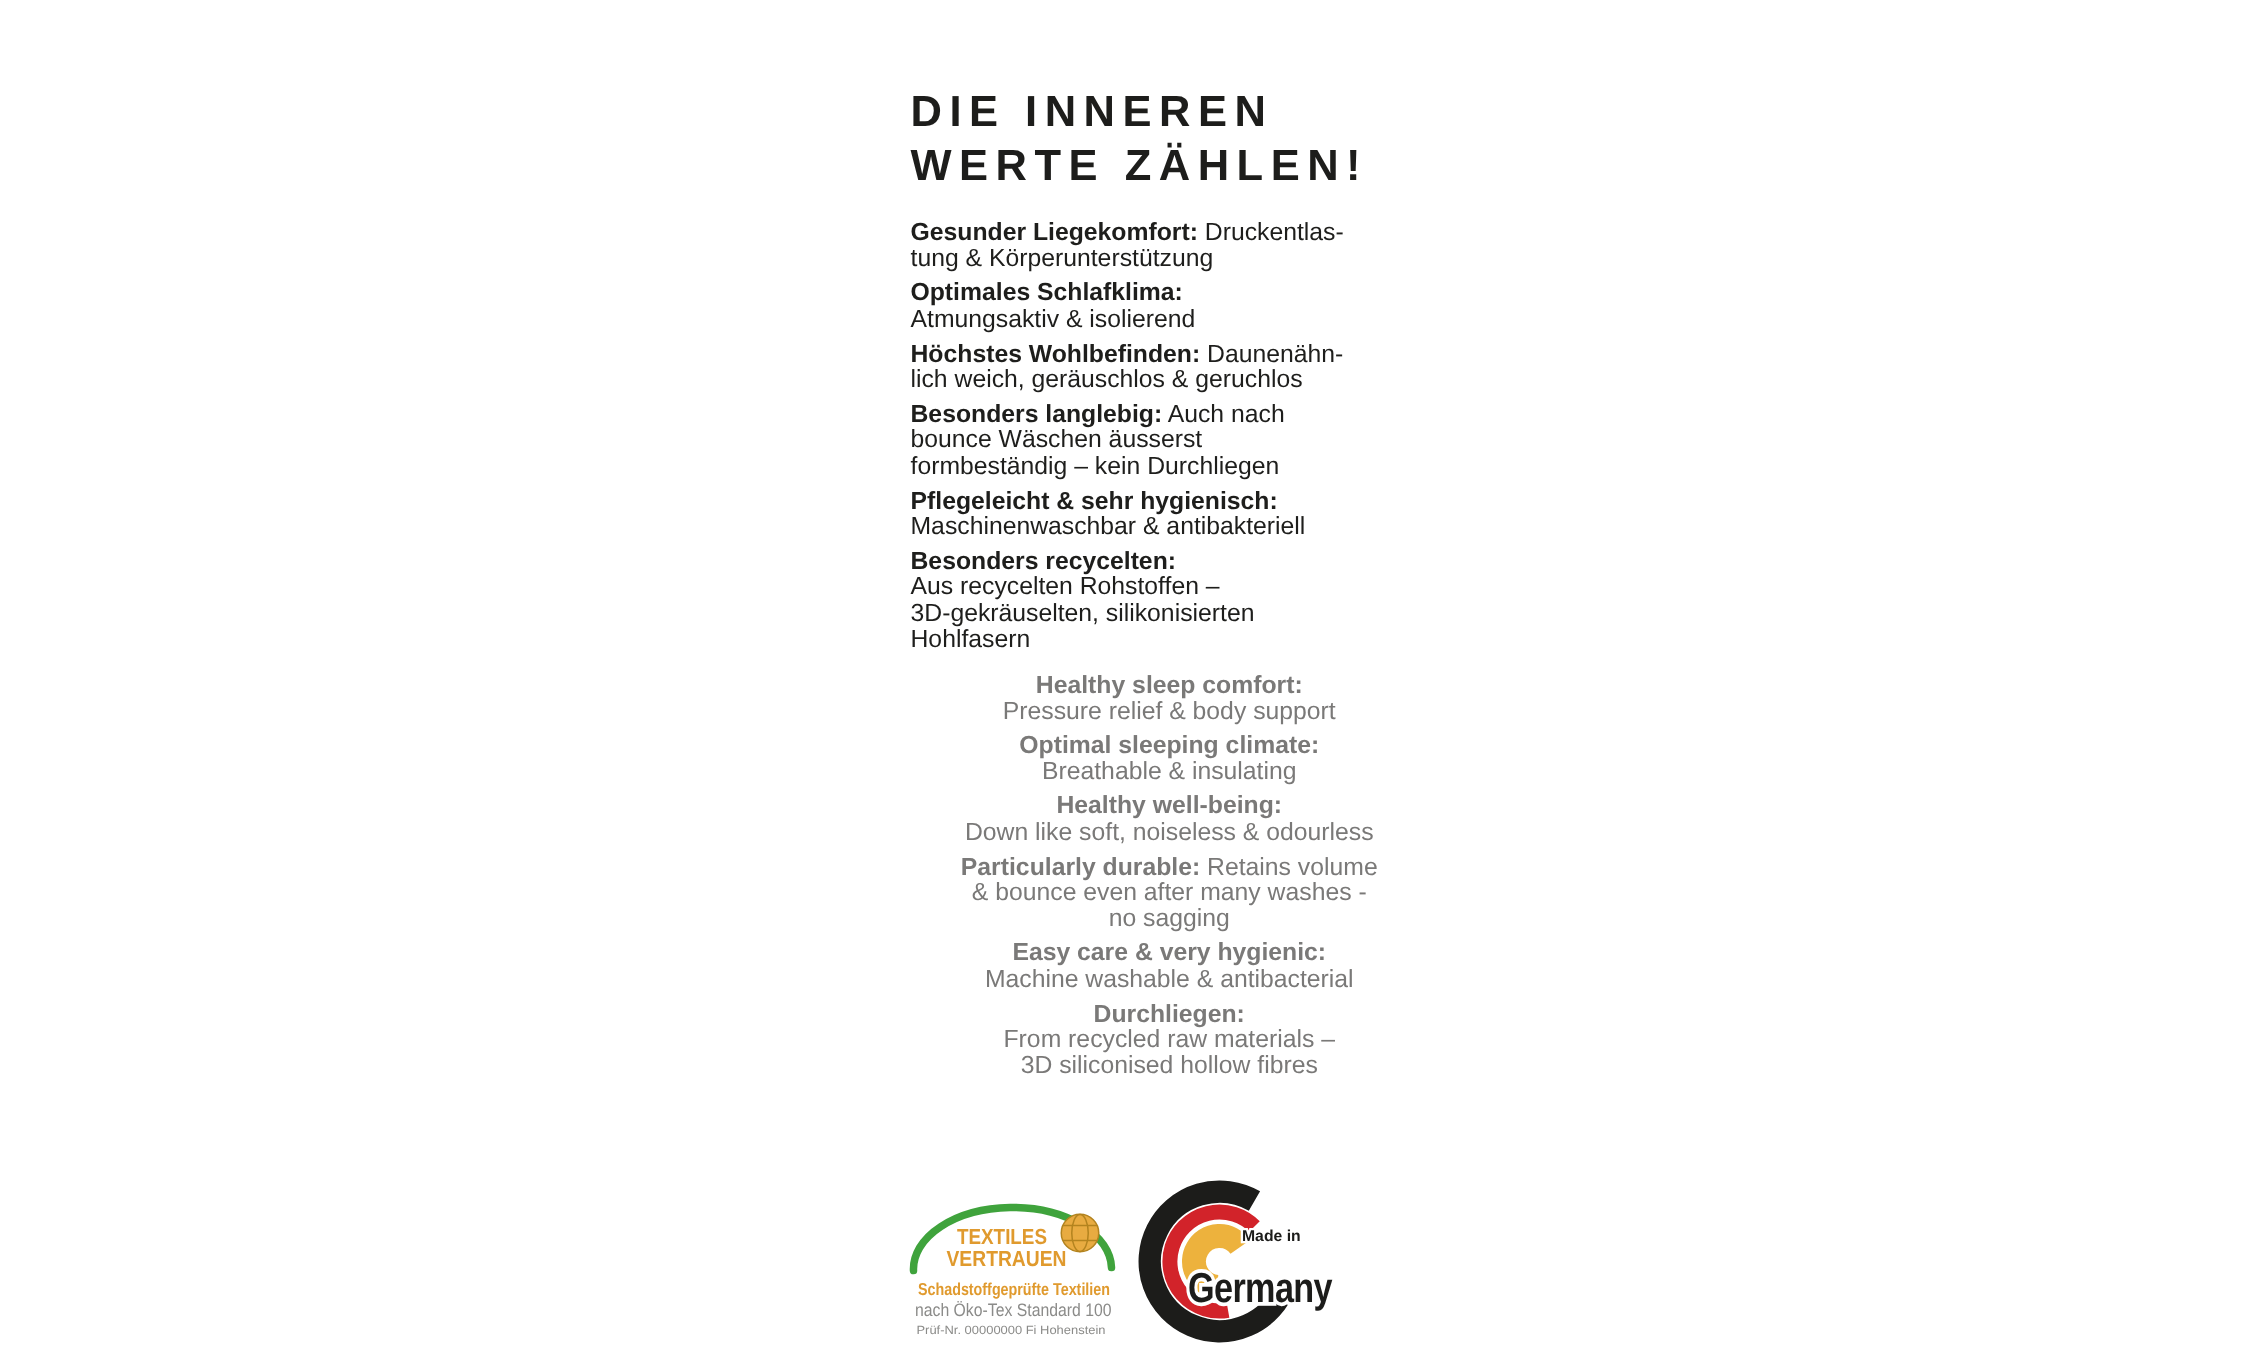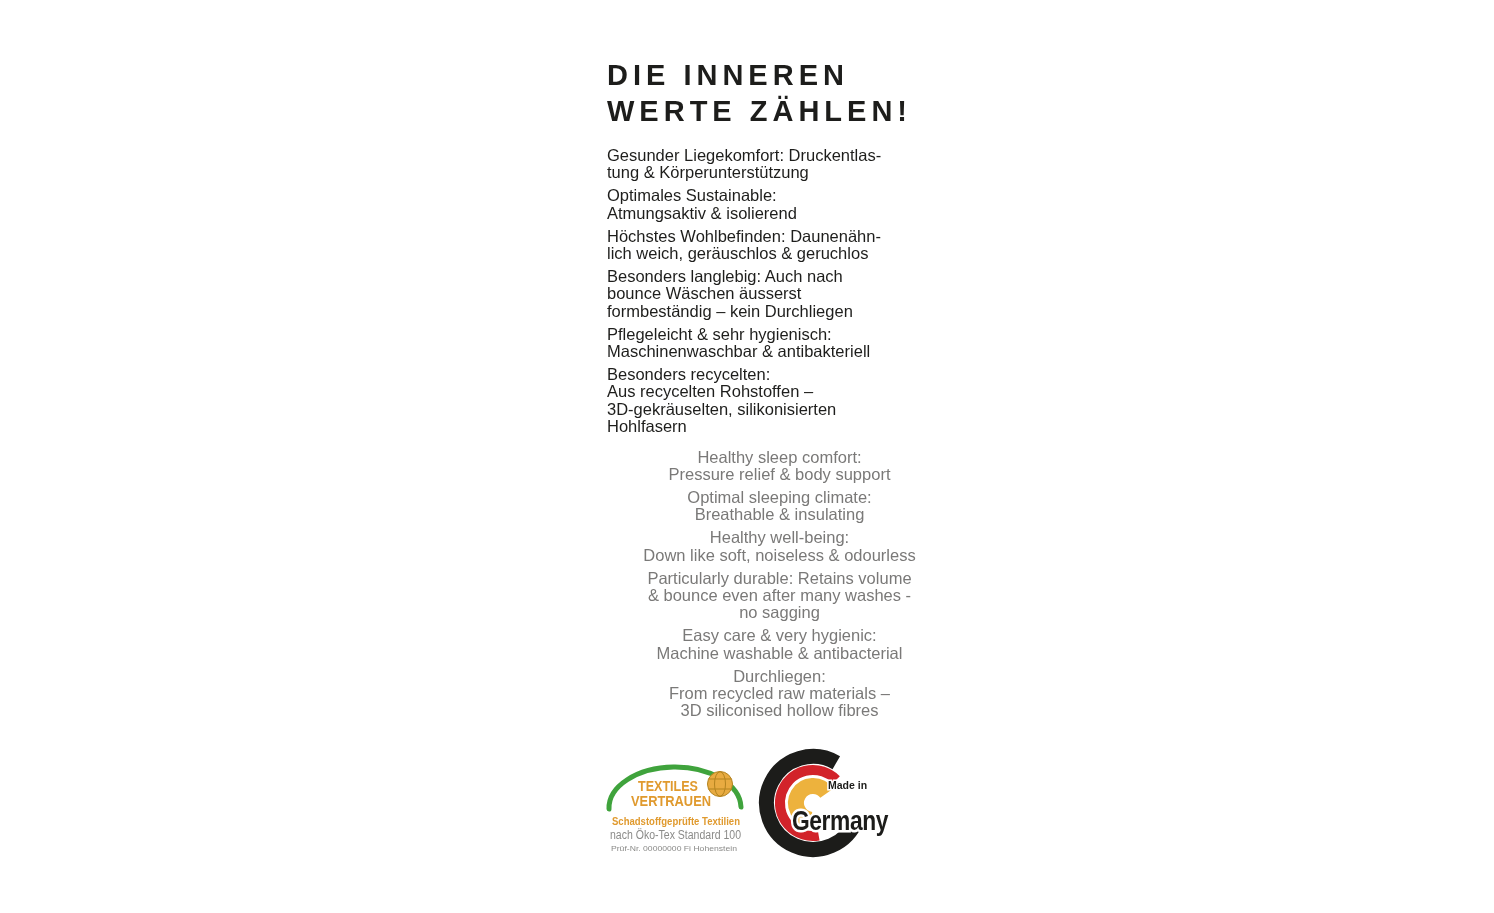--- a/index.html
+++ b/index.html
@@ -38,26 +38,26 @@
   }
   .features { margin-top: 18px; }
   .features.en { margin-top: 13px; }
   .feat {
     margin: 0 0 5.5px 0;
     font-size: 16.5px;
     line-height: 17.4px;
     white-space: pre-line;
     color: #1e1e1c;
   }
-  .feat .feat-label { font-weight: 400; }
+  .feat .feat-label { font-weight: 700; }
   .features.en .feat { color: #7a7978; text-align: center; }
   .badges {
     position: absolute;
     left: 604px;
-    top: 748px;
+    top: 786px;
     width: 300px;
     height: 120px;
   }
   .badge-oekotex { position: absolute; left: 0; top: 12px; }
   .badge-germany { position: absolute; left: 151px; top: 0; }
   svg text { font-family: "Liberation Sans", sans-serif; }
   .o-big  { font-weight: 700; font-size: 14.5px; }
   .o-mid  { font-weight: 700; font-size: 11.5px; }
   .o-std  { font-weight: 400; font-size: 12px; }
   .o-tiny { font-weight: 400; font-size: 8px; }
@@ -73,21 +73,21 @@
 
     <h1 class="title">
         <span class="tline">DIE INNEREN</span>
         <span class="tline">WERTE ZÄHLEN!</span>
       </h1>
 
 
     <section class="features de">
       <p class="feat"><span class="feat-label">Gesunder Liegekomfort:</span><span class="feat-text"> Druckentlas-
 tung &amp; Körperunterstützung</span></p>
-      <p class="feat"><span class="feat-label">Optimales Sustainable:</span><span class="feat-text">
+      <p class="feat"><span class="feat-label">Optimales Schlafklima:</span><span class="feat-text">
 Atmungsaktiv &amp; isolierend</span></p>
       <p class="feat"><span class="feat-label">Höchstes Wohlbefinden:</span><span class="feat-text"> Daunenähn-
 lich weich, geräuschlos &amp; geruchlos</span></p>
       <p class="feat"><span class="feat-label">Besonders langlebig:</span><span class="feat-text"> Auch nach
 bounce Wäschen äusserst
 formbeständig – kein Durchliegen</span></p>
       <p class="feat"><span class="feat-label">Pflegeleicht &amp; sehr hygienisch:</span><span class="feat-text">
 Maschinenwaschbar &amp; antibakteriell</span></p>
       <p class="feat"><span class="feat-label">Besonders recycelten:</span><span class="feat-text">
 Aus recycelten Rohstoffen –

